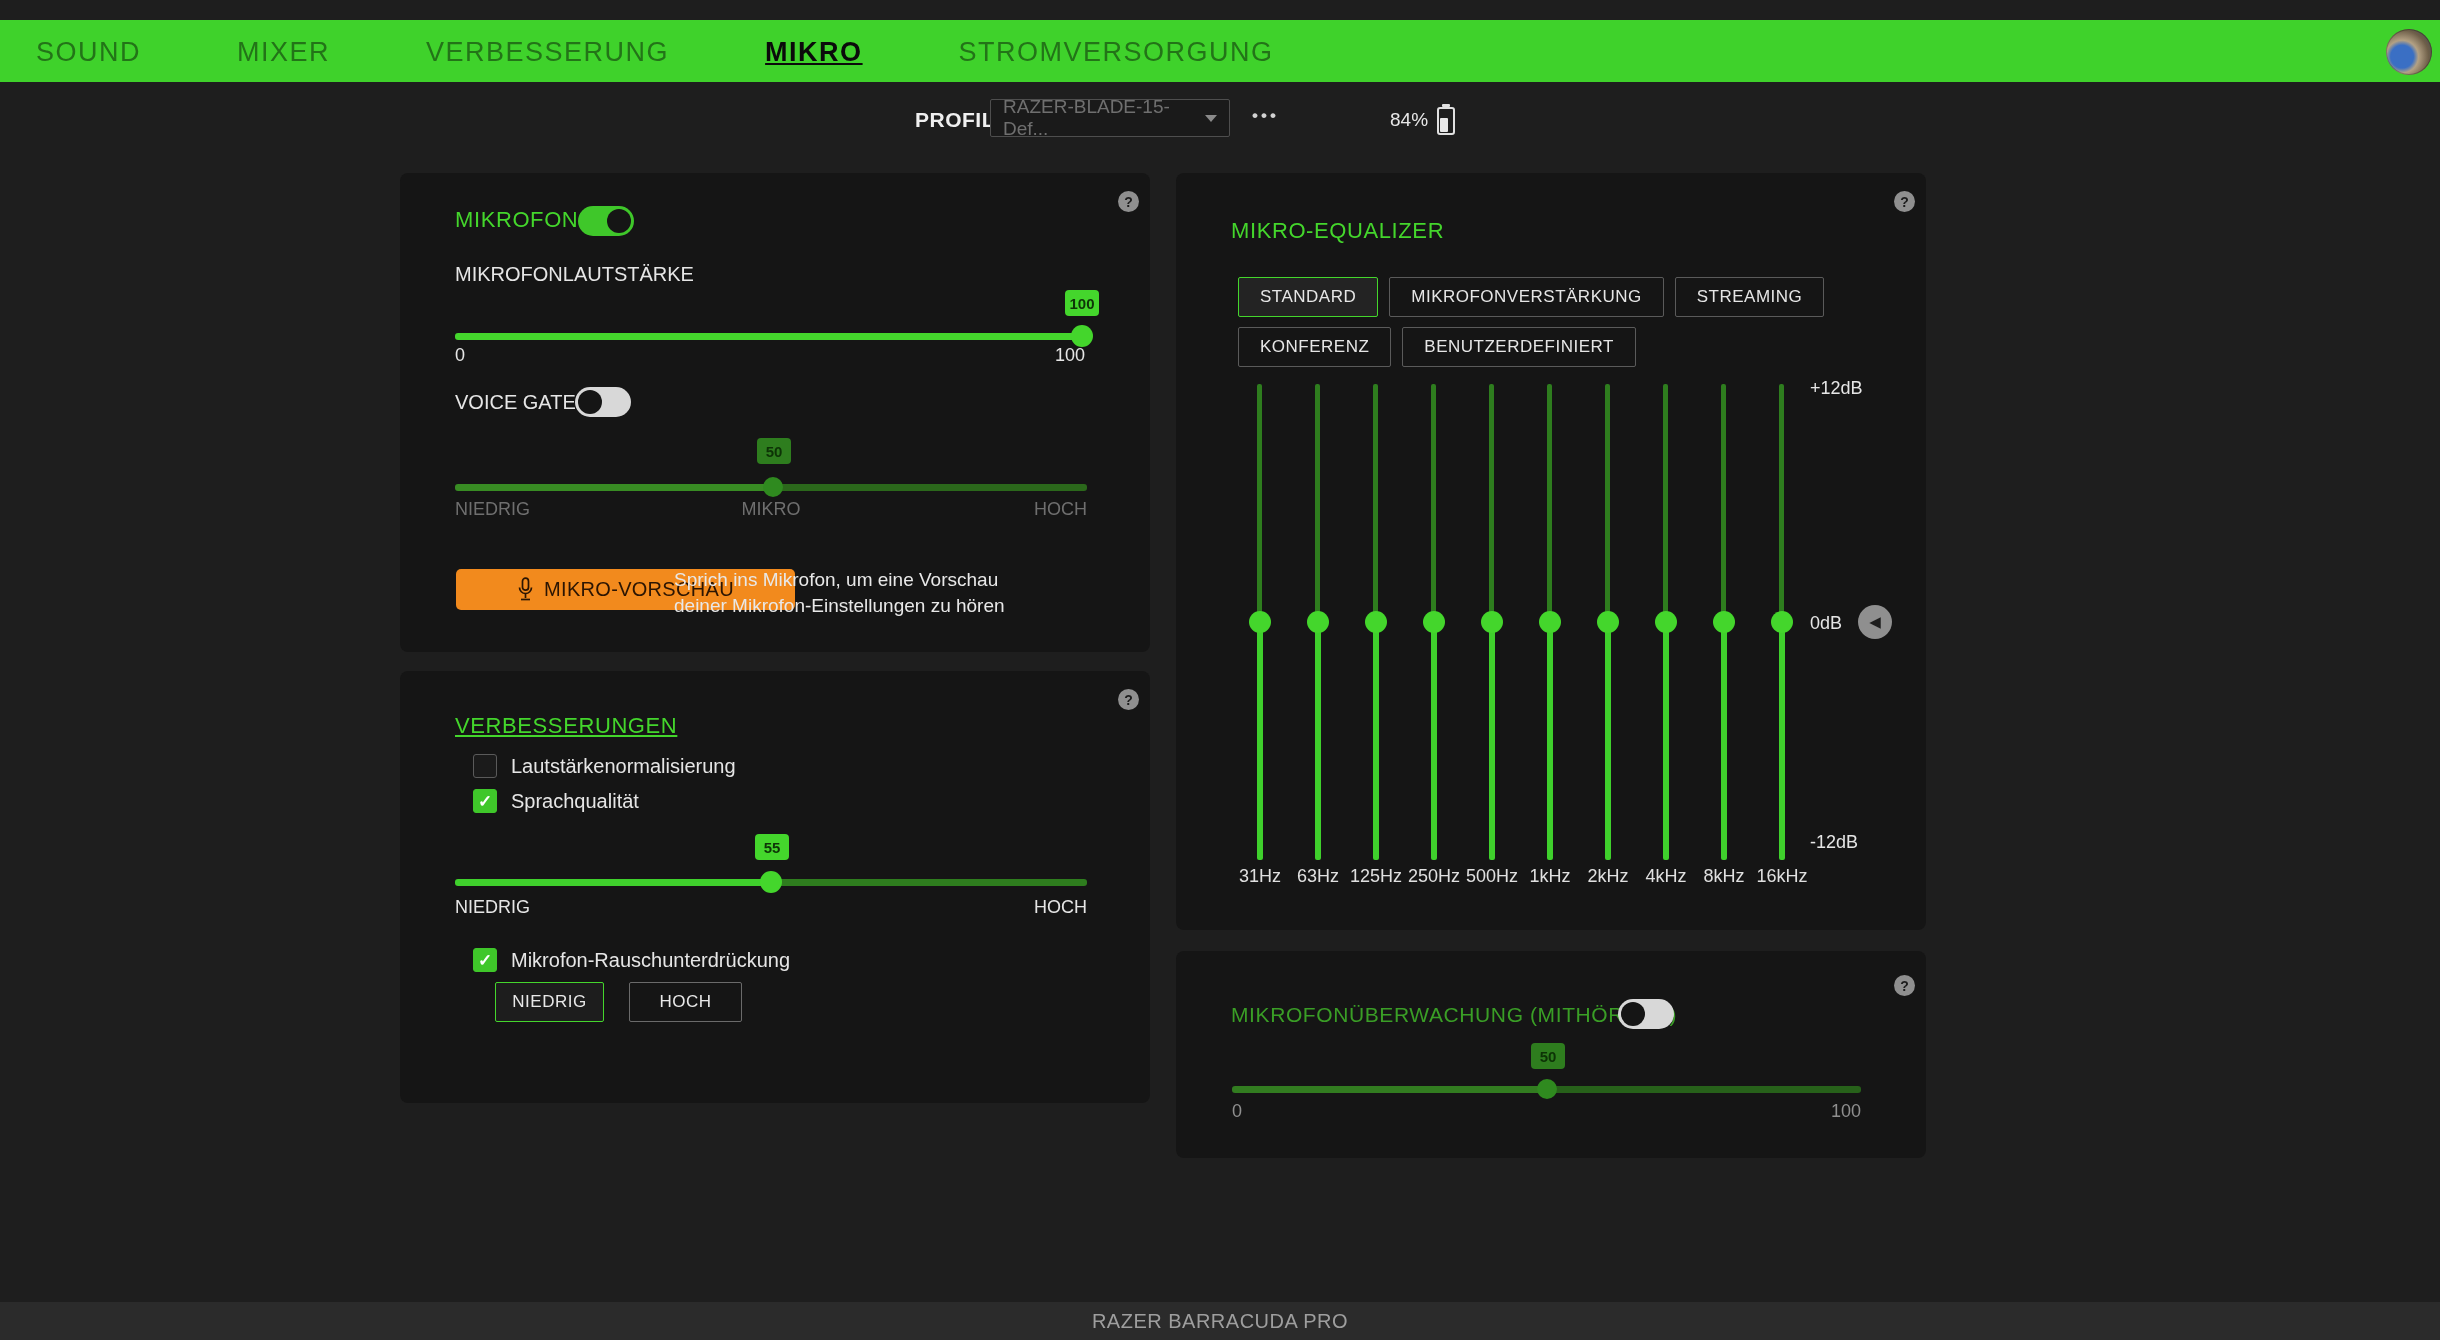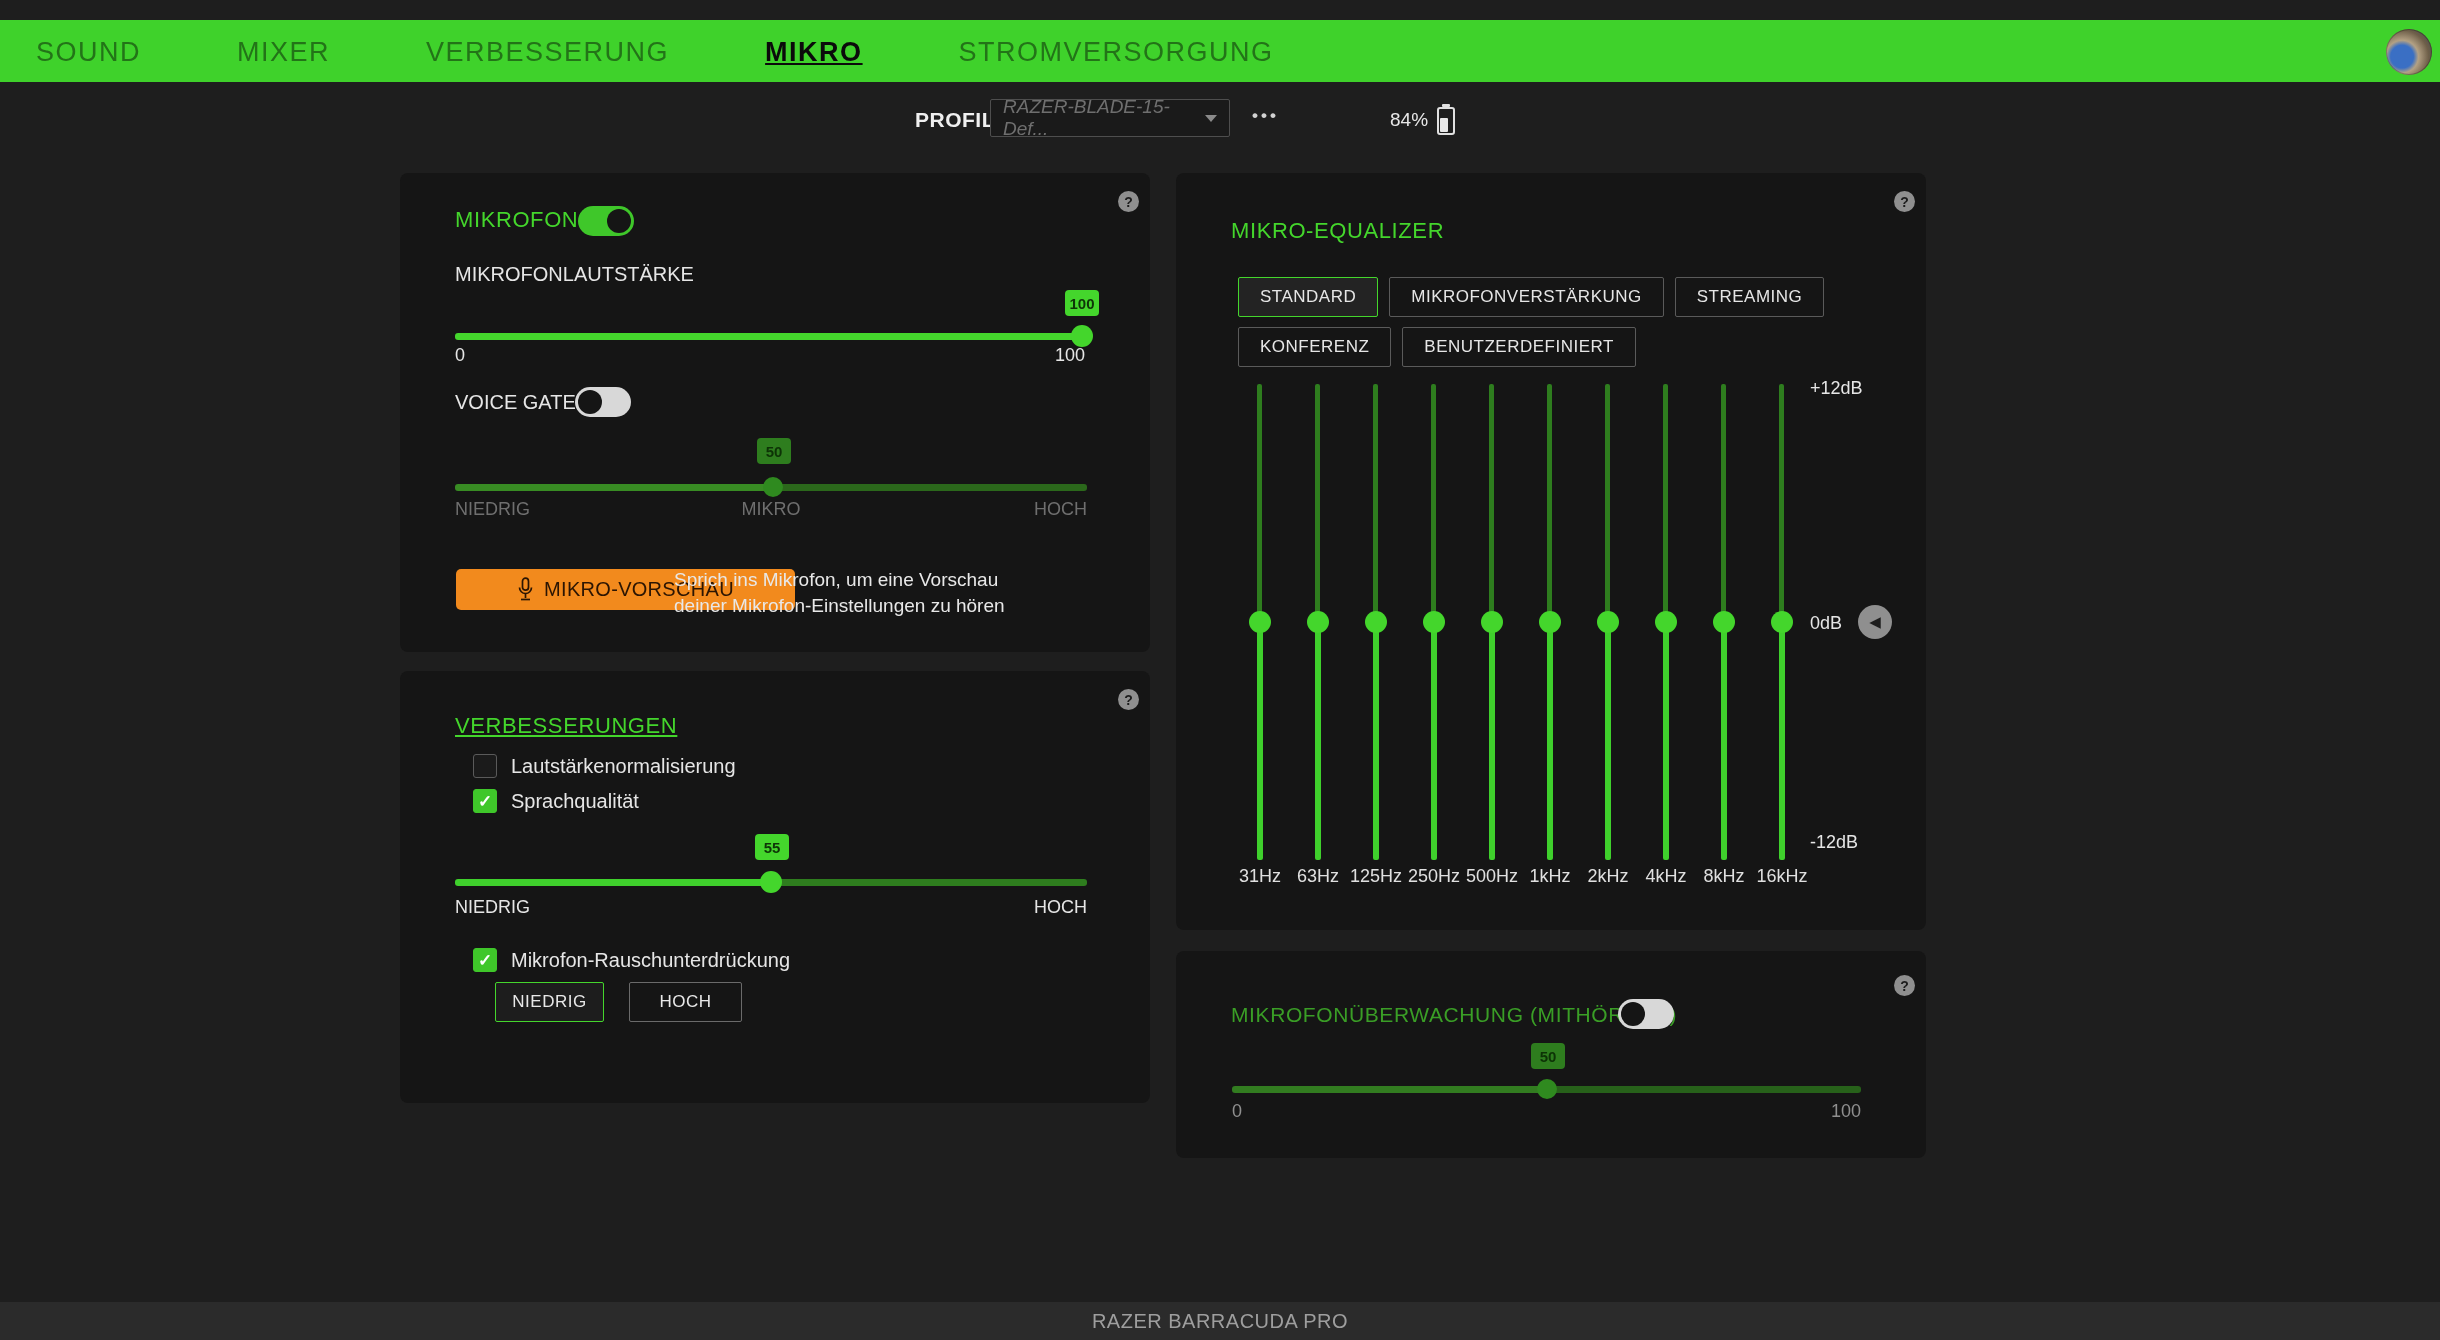--- a/index.html
+++ b/index.html
@@ -12,21 +12,21 @@
   .nav-tab{font-size:27px;letter-spacing:1.5px;color:#237418;font-weight:500;cursor:pointer;white-space:nowrap;}
   .nav-tab.active{color:#0b0b0b;font-weight:600;text-decoration:underline;}
   .avatar{position:absolute;top:9px;right:8px;width:46px;height:46px;border-radius:50%;
           background:radial-gradient(circle at 35% 60%, #3a6fc4 0 28%, #b3a184 40%, #6e5f49 65%, #32404f 100%);
           box-shadow:0 0 0 1px rgba(0,0,0,.25) inset;}
 
   
   .profil-label{position:absolute;left:915px;top:108px;font-size:21px;font-weight:700;color:#f0f0f0;letter-spacing:.5px;}
   .profile-select{position:absolute;left:990px;top:99px;width:240px;height:38px;border:1px solid #4e4e4e;
                   background:#1a1a1a;color:#6f6f6f;font-size:19px;display:flex;align-items:center;
-                  justify-content:space-between;padding:0 12px;box-sizing:border-box;border-radius:2px;cursor:pointer;font-style:italic;}
+                  justify-content:space-between;padding:0 12px;box-sizing:border-box;border-radius:2px;cursor:pointer;}
   .chev{width:0;height:0;border-left:6px solid transparent;border-right:6px solid transparent;border-top:7px solid #8a8a8a;}
   .more-btn{position:absolute;left:1252px;top:106px;color:#d2d2d2;font-size:17px;letter-spacing:3px;font-weight:700;cursor:pointer;}
   .battery-wrap{position:absolute;left:1390px;top:104px;display:flex;align-items:center;gap:9px;}
   .batt-pct{font-size:19px;color:#e8e8e8;}
   .batt-icon{position:relative;width:18px;height:31px;display:inline-block;}
   .batt-term{position:absolute;top:0;left:5px;width:8px;height:3px;background:#e0e0e0;border-radius:1px;}
   .batt-body{position:absolute;top:3px;left:0;width:14px;height:24px;border:2px solid #e0e0e0;border-radius:3px;}
   .batt-fill{position:absolute;left:3px;bottom:3px;width:8px;height:14px;background:#e8e8e8;border-radius:1px;}
 
   

